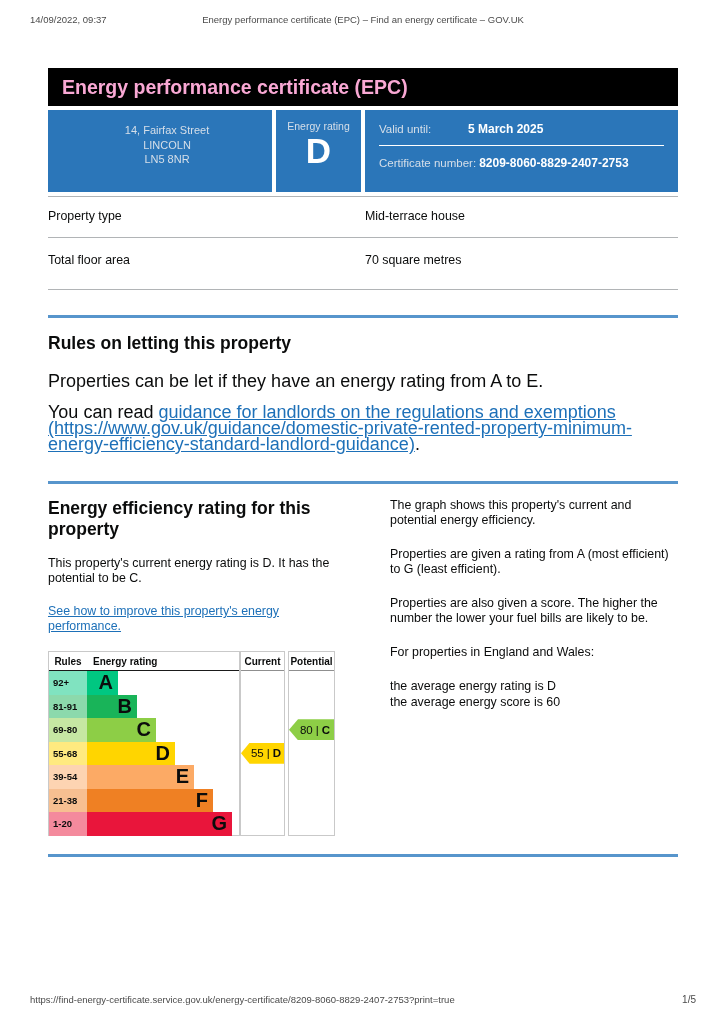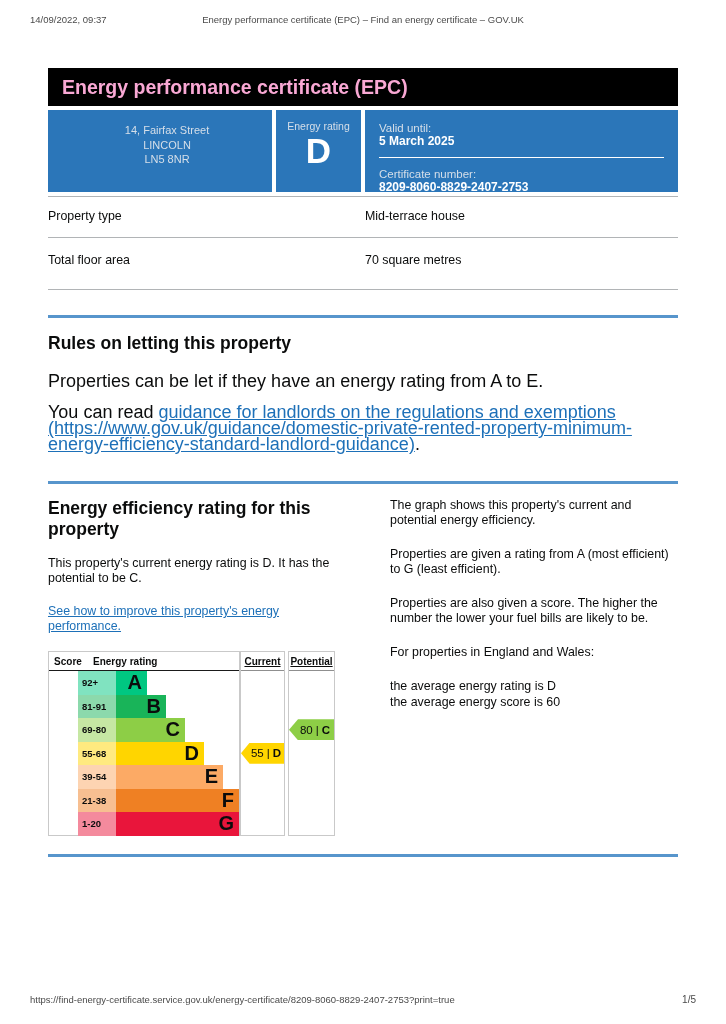--- a/index.html
+++ b/index.html
@@ -15,21 +15,21 @@
   .banner{background:#000;color:#f9a8d4;height:38px;line-height:38px;padding-left:14px;
           font-size:19.5px;font-weight:bold;box-sizing:border-box;}
 
   .summary{display:flex;gap:4px;margin-top:4px;height:82px;}
   .panel{background:#2b76b9;color:#fff;box-sizing:border-box;}
   .panel-address{width:224px;padding:13px 0 0 14px;font-size:11px;line-height:14.5px;color:#d6dfe9;text-align:center;}
   .panel-rating{width:85px;text-align:center;padding-top:10px;}
   .rating-label{font-size:10.5px;color:#d6dfe9;}
   .rating-letter{font-size:35px;font-weight:bold;line-height:38px;color:#fff;}
   .panel-validity{flex:1;padding:12px 14px 0;font-size:11.5px;}
-  .validity-row{display:flex;align-items:flex-start;flex-direction:column;}
+  .validity-row{display:flex;align-items:center;}
   .validity-label{color:#d6dfe9;width:89px;flex:none;}
   .validity-value{font-weight:bold;font-size:12px;color:#fff;}
   .panel-hr{border:0;border-top:1px solid #fff;margin:9px 0 10px;}
   .cert-label{color:#d6dfe9;margin-right:3px;}
 
   .fact-row{display:flex;border-bottom:1px solid #b1b4b6;font-size:12.4px;box-sizing:border-box;}
   .fact-row.first{border-top:1px solid #b1b4b6;margin-top:4px;height:42px;padding-top:12px;}
   .fact-row.second{height:52px;padding-top:15px;}
   .fact-label{width:317px;flex:none;}
   .fact-value{flex:1;}
@@ -56,29 +56,29 @@
   .avg-block{margin-top:19px;font-size:12.4px;line-height:15.5px;}
 
   
   .chart{position:relative;margin-top:17px;width:287px;height:185px;}
   .chart-left{position:absolute;left:0;top:0;width:192px;height:185px;
               border:1px solid #c9c9c9;box-sizing:border-box;}
   .chart-left-header{height:19px;border-bottom:1px solid #1a1a1a;display:flex;align-items:center;
                      font-size:10px;font-weight:bold;box-sizing:border-box;}
   .ch-score{width:38px;text-align:center;}
   .ch-rating{padding-left:6px;}
-  .chart-row{display:flex;height:23.5px;margin-left:29px;}
+  .chart-row{display:flex;height:23.5px;}
   .band-score{width:38px;flex:none;font-size:9.5px;font-weight:bold;line-height:23.5px;padding-left:4px;box-sizing:border-box;}
   .band-bar{height:23.5px;font-size:20px;font-weight:bold;line-height:23.5px;text-align:right;
             padding-right:5px;box-sizing:border-box;color:#0b0c0c;}
   .side-box{position:absolute;top:0;height:185px;border:1px solid #c9c9c9;box-sizing:border-box;background:#fff;}
   .side-box-current{left:192px;width:45px;}
   .side-box-potential{left:240px;width:47px;}
   .side-box-header{height:19px;border-bottom:1px solid #8f8f8f;display:flex;align-items:center;
-                   justify-content:center;font-size:10px;font-weight:bold;box-sizing:border-box;text-decoration:underline;}
+                   justify-content:center;font-size:10px;font-weight:bold;box-sizing:border-box;}
   .arrow{position:absolute;height:21px;display:flex;align-items:center;justify-content:center;
          gap:3px;font-size:11.5px;padding-left:7px;box-sizing:border-box;
          clip-path:polygon(0 50%,20% 0,100% 0,100% 100%,20% 100%);}
   .arrow-current{left:193px;width:43px;}
   .arrow-potential{left:241px;width:45px;}
   .arrow .letter{font-weight:bold;}
 </style>
 </head>
 <body>
 
@@ -133,21 +133,21 @@
 
   <div class="columns">
     <div class="col-left">
       <h2>Energy efficiency rating for this property</h2>
       <p class="intro-p">This property's current energy rating is D. It has the potential to be C.</p>
       <a class="gov-link improve-link">See how to improve this property's energy performance.</a>
 
       <div class="chart">
         <div class="chart-left">
           <div class="chart-left-header">
-            <span class="ch-score">Score</span>
+            <span class="ch-score">Rules</span>
             <span class="ch-rating">Energy rating</span>
           </div>
           <div id="chart-rows">
               <div class="chart-row">
                 <div class="band-score" style="background: rgb(128, 227, 192);">92+</div>
                 <div class="band-bar" style="background: rgb(0, 199, 129); width: 31px;">A</div>
               </div>
               <div class="chart-row">
                 <div class="band-score" style="background: rgb(140, 217, 172);">81-91</div>
                 <div class="band-bar" style="background: rgb(25, 180, 89); width: 50px;">B</div>

